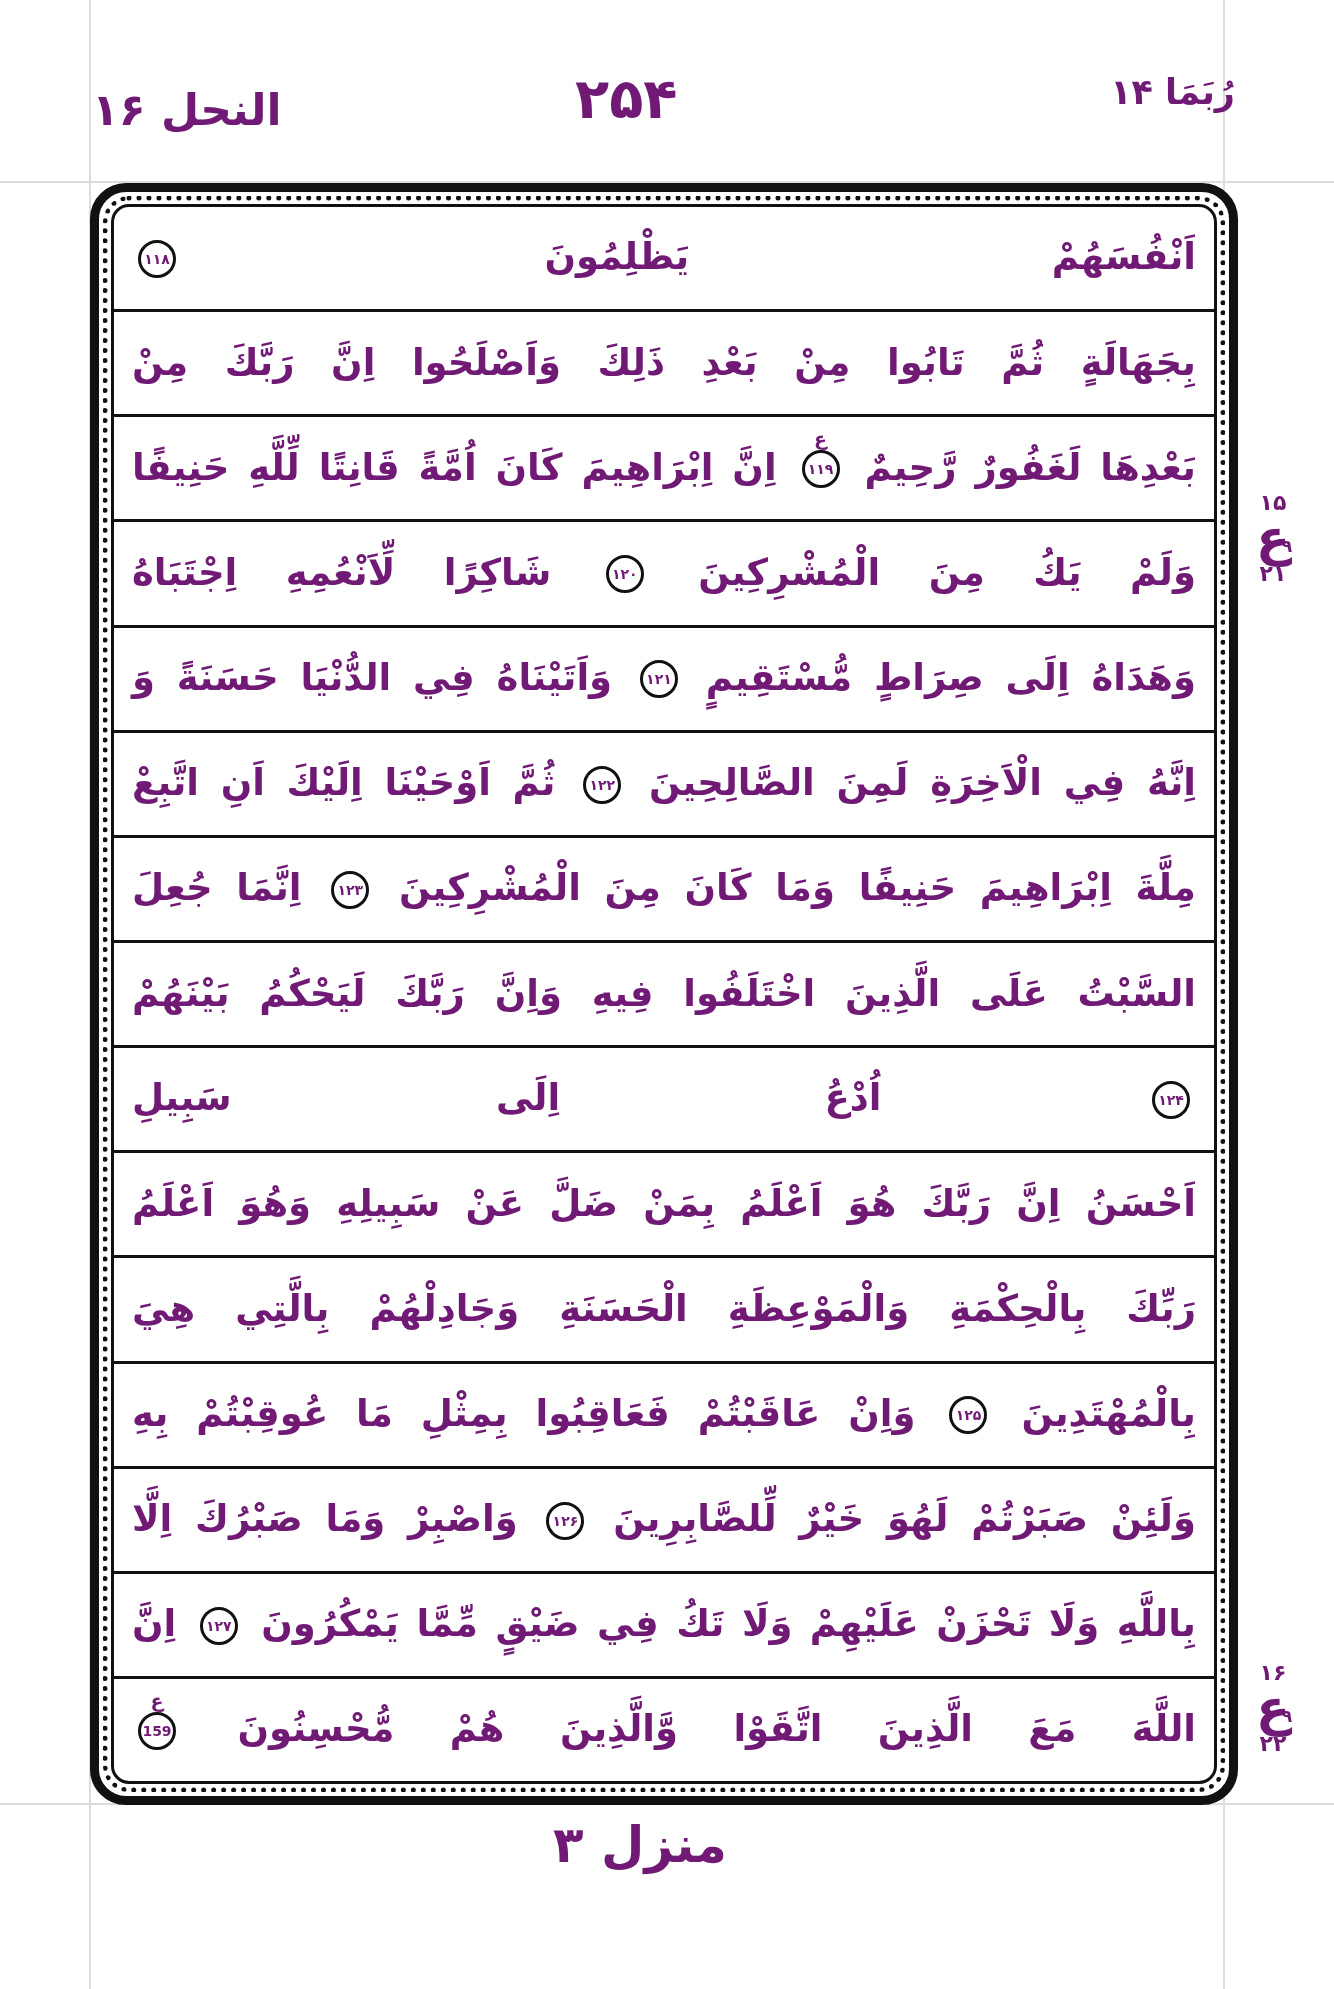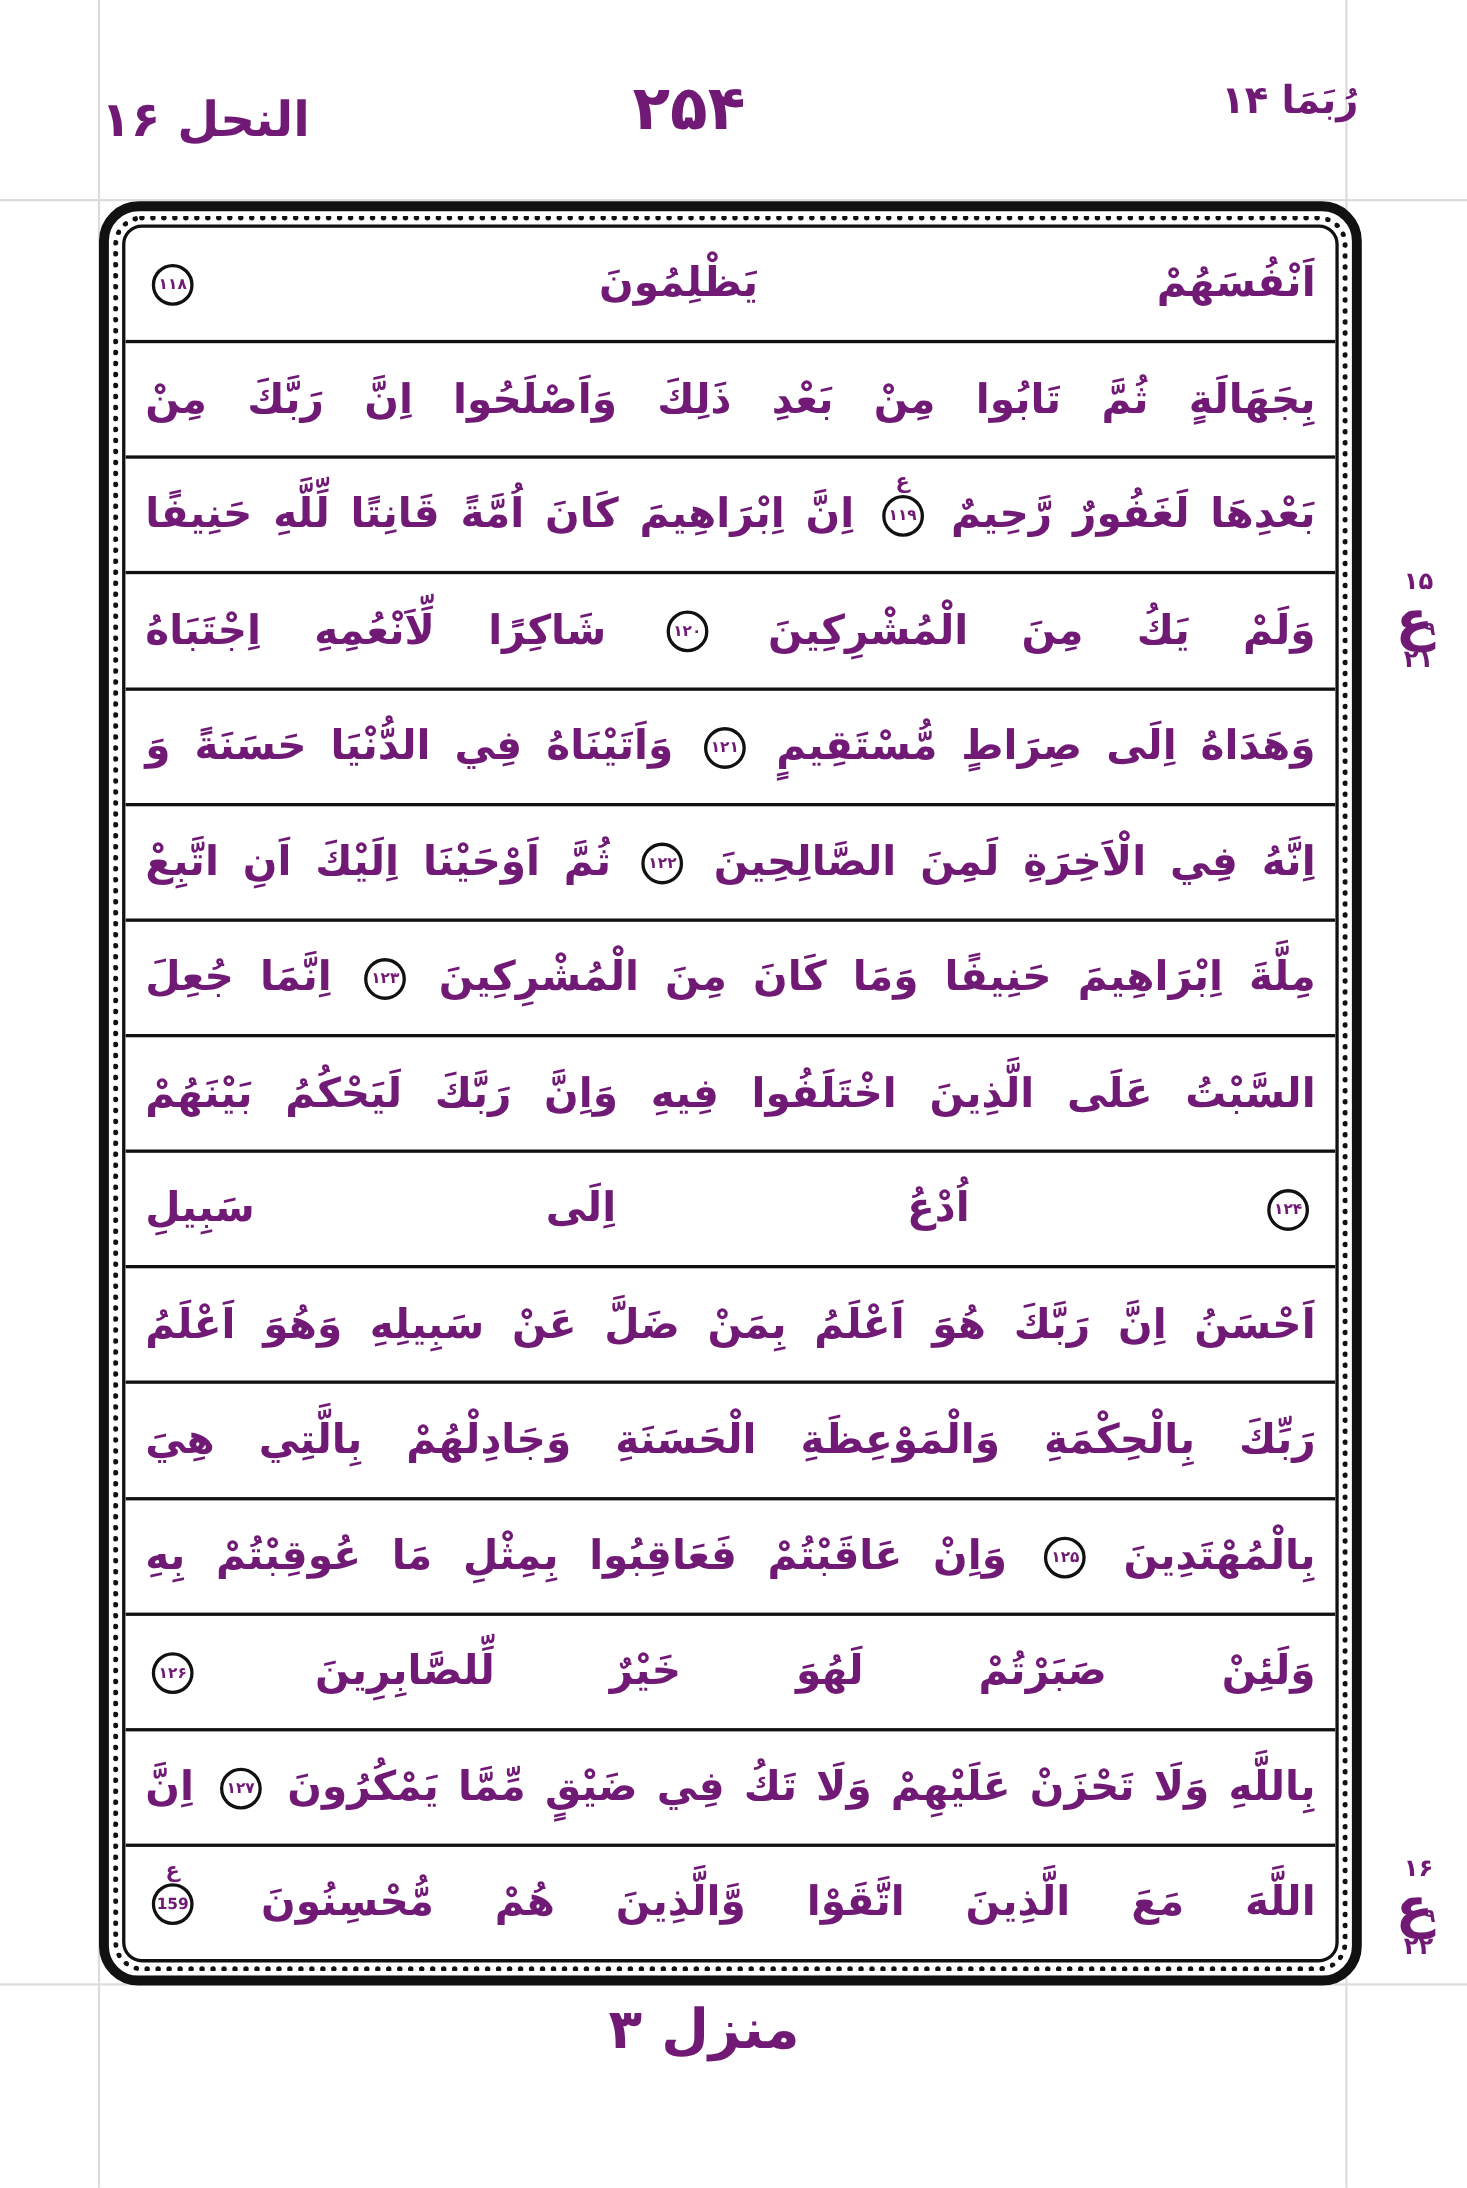--- a/index.html
+++ b/index.html
@@ -51,22 +51,22 @@
   }
   .ayah-num{font-size:14px;font-weight:bold;line-height:1;letter-spacing:0;}
   .ayah-mark{
     position:absolute;top:-24px;left:50%;transform:translateX(-50%);
     font-size:19px;font-weight:bold;line-height:1;
   }
 
   
   .ruku{
     position:absolute;left:1243px;width:60px;z-index:2;
-    display:flex;flex-direction:column;align-items:flex-start;direction:rtl;
-    font-weight:bold;line-height:1;margin-top:26px;
+    display:flex;flex-direction:column;align-items:center;direction:rtl;
+    font-weight:bold;line-height:1;
   }
   .ruku .n-top,.ruku .n-bottom{font-size:22px;}
   .ruku .ain-wrap{position:relative;margin:2px 0;}
   .ruku .ain{font-size:50px;line-height:0.9;display:inline-block;}
   .ruku .ain-count{position:absolute;right:-2px;top:22px;font-size:17px;}
   #ruku-1{top:492px;}
   #ruku-2{top:1662px;}
 
   
   #manzil{
@@ -140,21 +140,21 @@
             <div class="qtext"><span>رَبِّكَ بِالْحِكْمَةِ وَالْمَوْعِظَةِ الْحَسَنَةِ وَجَادِلْهُمْ بِالَّتِي هِيَ</span> </div>
           </div>
           <div class="qline">
             <div class="qtext"><span>بِالْمُهْتَدِينَ</span> <span class="ayah-marker">
                 <span class="ayah-num">۱۲۵</span>
               </span> <span>وَاِنْ عَاقَبْتُمْ فَعَاقِبُوا بِمِثْلِ مَا عُوقِبْتُمْ بِهِ</span> </div>
           </div>
           <div class="qline">
             <div class="qtext"><span>وَلَئِنْ صَبَرْتُمْ لَهُوَ خَيْرٌ لِّلصَّابِرِينَ</span> <span class="ayah-marker">
                 <span class="ayah-num">۱۲۶</span>
-              </span>  </div>
+              </span> <span>وَاصْبِرْ وَمَا صَبْرُكَ اِلَّا</span> </div>
           </div>
           <div class="qline">
             <div class="qtext"><span>بِاللَّهِ وَلَا تَحْزَنْ عَلَيْهِمْ وَلَا تَكُ فِي ضَيْقٍ مِّمَّا يَمْكُرُونَ</span> <span class="ayah-marker">
                 <span class="ayah-num">۱۲۷</span>
               </span> <span>اِنَّ</span> </div>
           </div>
           <div class="qline">
             <div class="qtext"><span>اللَّهَ مَعَ الَّذِينَ اتَّقَوْا وَّالَّذِينَ هُمْ مُّحْسِنُونَ</span> <span class="ayah-marker">
                 <span class="ayah-num">159</span>
                 <span class="ayah-mark">ع</span>

